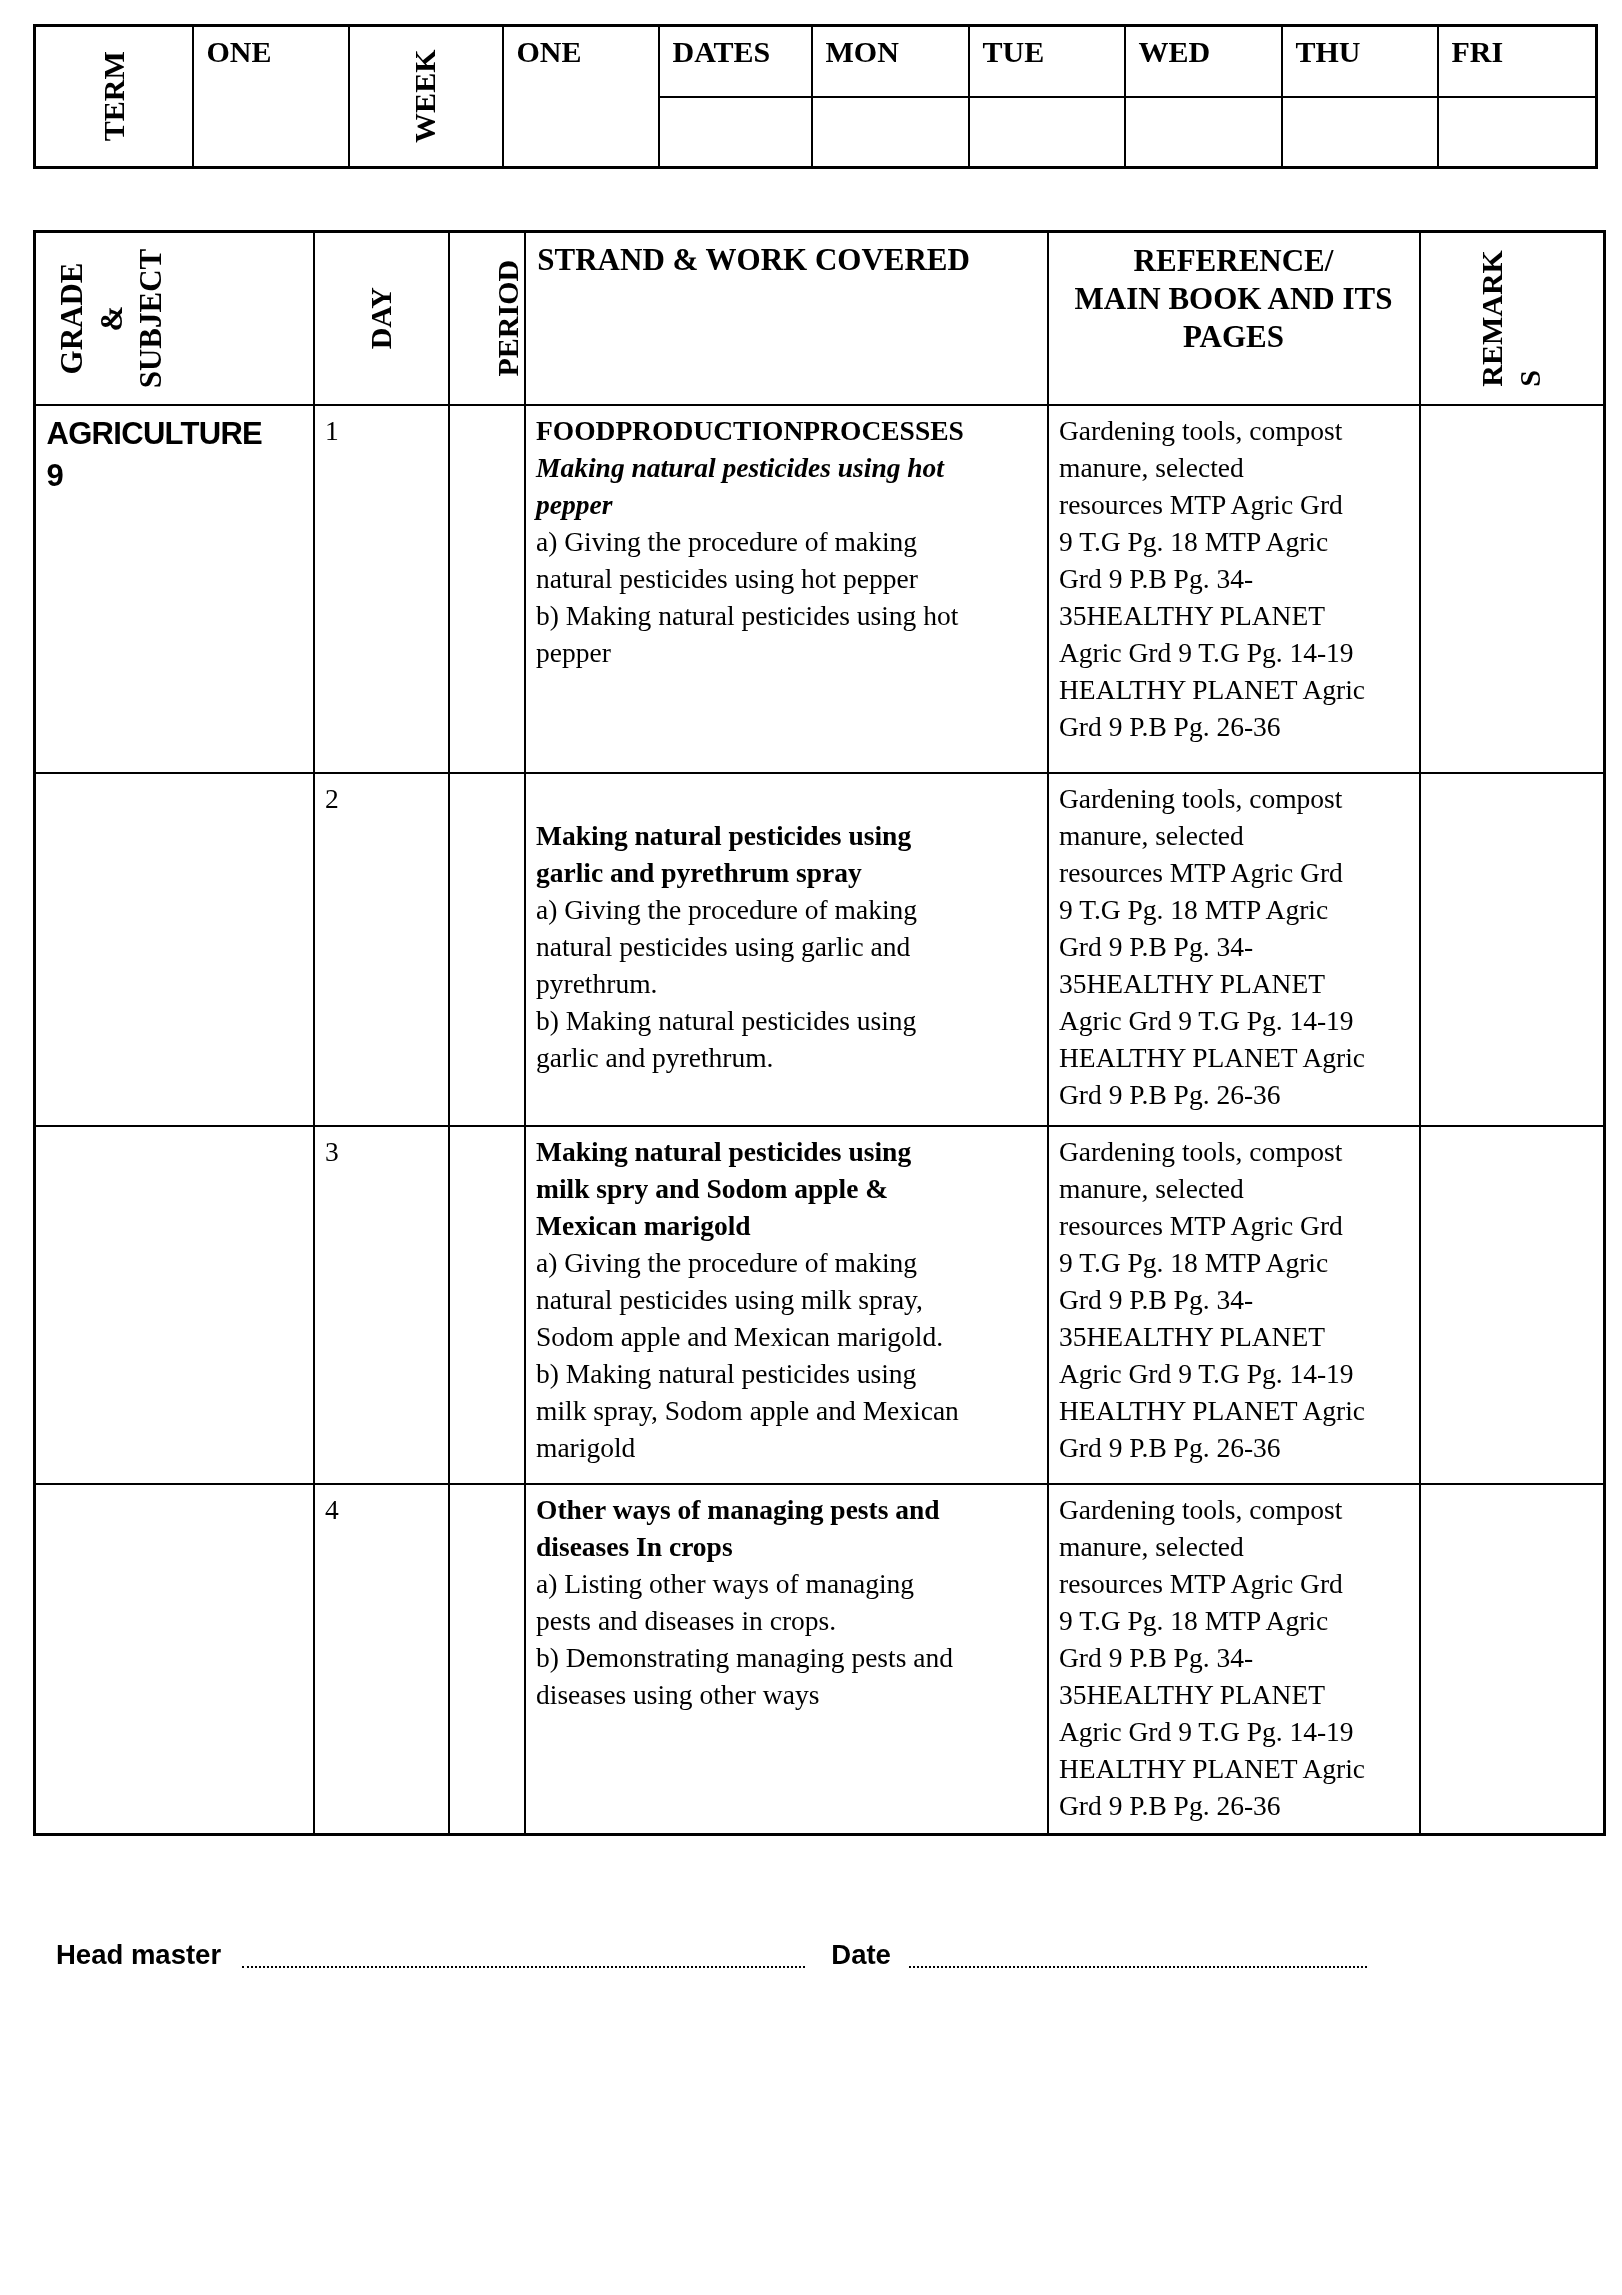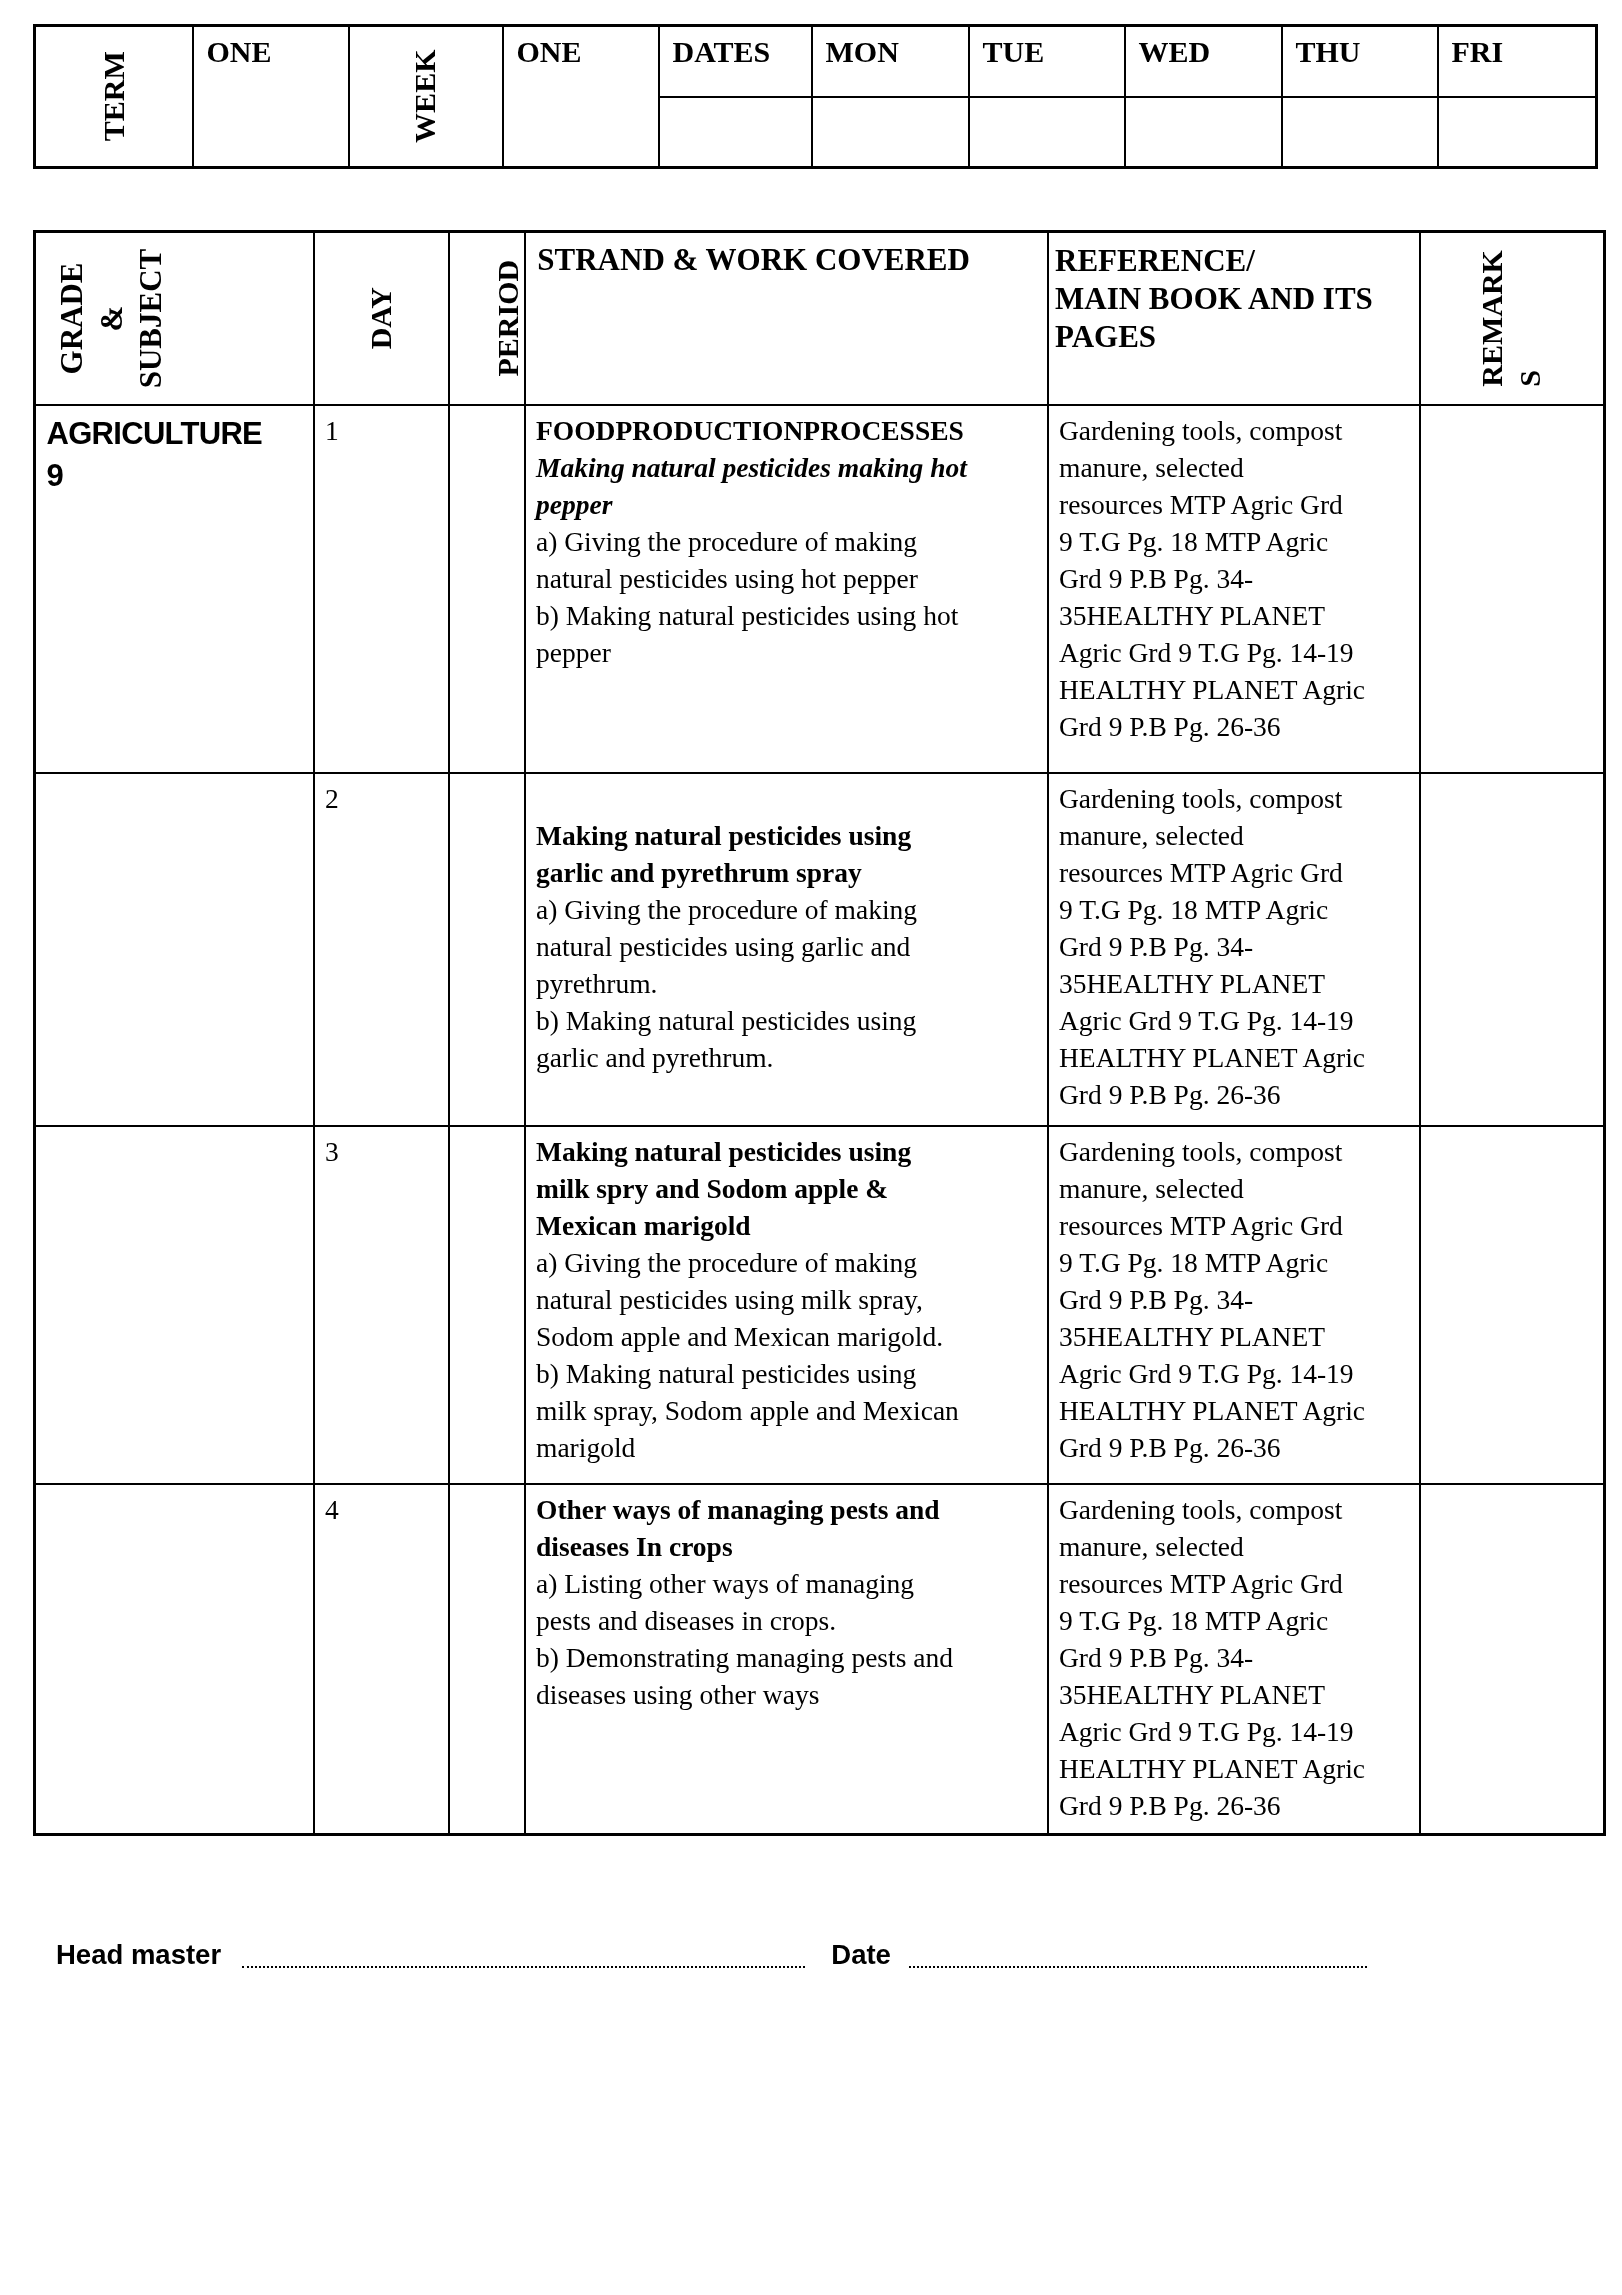--- a/index.html
+++ b/index.html
@@ -53,21 +53,21 @@
   .t2 .rot { font-size:30px; }
   .rot-grade { font-size:31px !important; margin-right:124px; }
   .rot-remarks { text-align:left; }
 
   .strand-head {
     text-align:left; vertical-align:top;
     padding:9.2px 11.8px; font-size:31px;
     white-space:pre-line;
   }
   .ref-head {
-    text-align:left; vertical-align:top;
+    text-align:center; vertical-align:top;
     padding:9.2px 6.5px; font-size:30px;
     white-space:pre-line; line-height:1.22;
   }
 
   .t2 td { font-size:27.5px; line-height:37px; padding:6.5px 10.5px; }
 
   .grade-val {
     font-family:"Liberation Sans", sans-serif;
     font-weight:700; font-size:31px; line-height:42px;
     letter-spacing:-0.7px;
@@ -170,21 +170,21 @@
 
     <tr style="height:368px">
       <td>
             <div class="grade-val">AGRICULTURE
 9</div>
           </td>
       <td class="day-val">1</td>
       <td></td>
       <td class="strand-cell">
         <div class="sh">FOODPRODUCTIONPROCESSES</div>
-        <div class="ssh">Making natural pesticides making hot
+        <div class="ssh">Making natural pesticides using hot
 pepper</div>
         <div class="sb">a) Giving the procedure of making
 natural pesticides using hot pepper
 b) Making natural pesticides using hot
 pepper</div>
       </td>
       <td class="ref-cell">Gardening tools, compost
 manure, selected
 resources MTP Agric Grd
 9 T.G Pg. 18 MTP Agric

